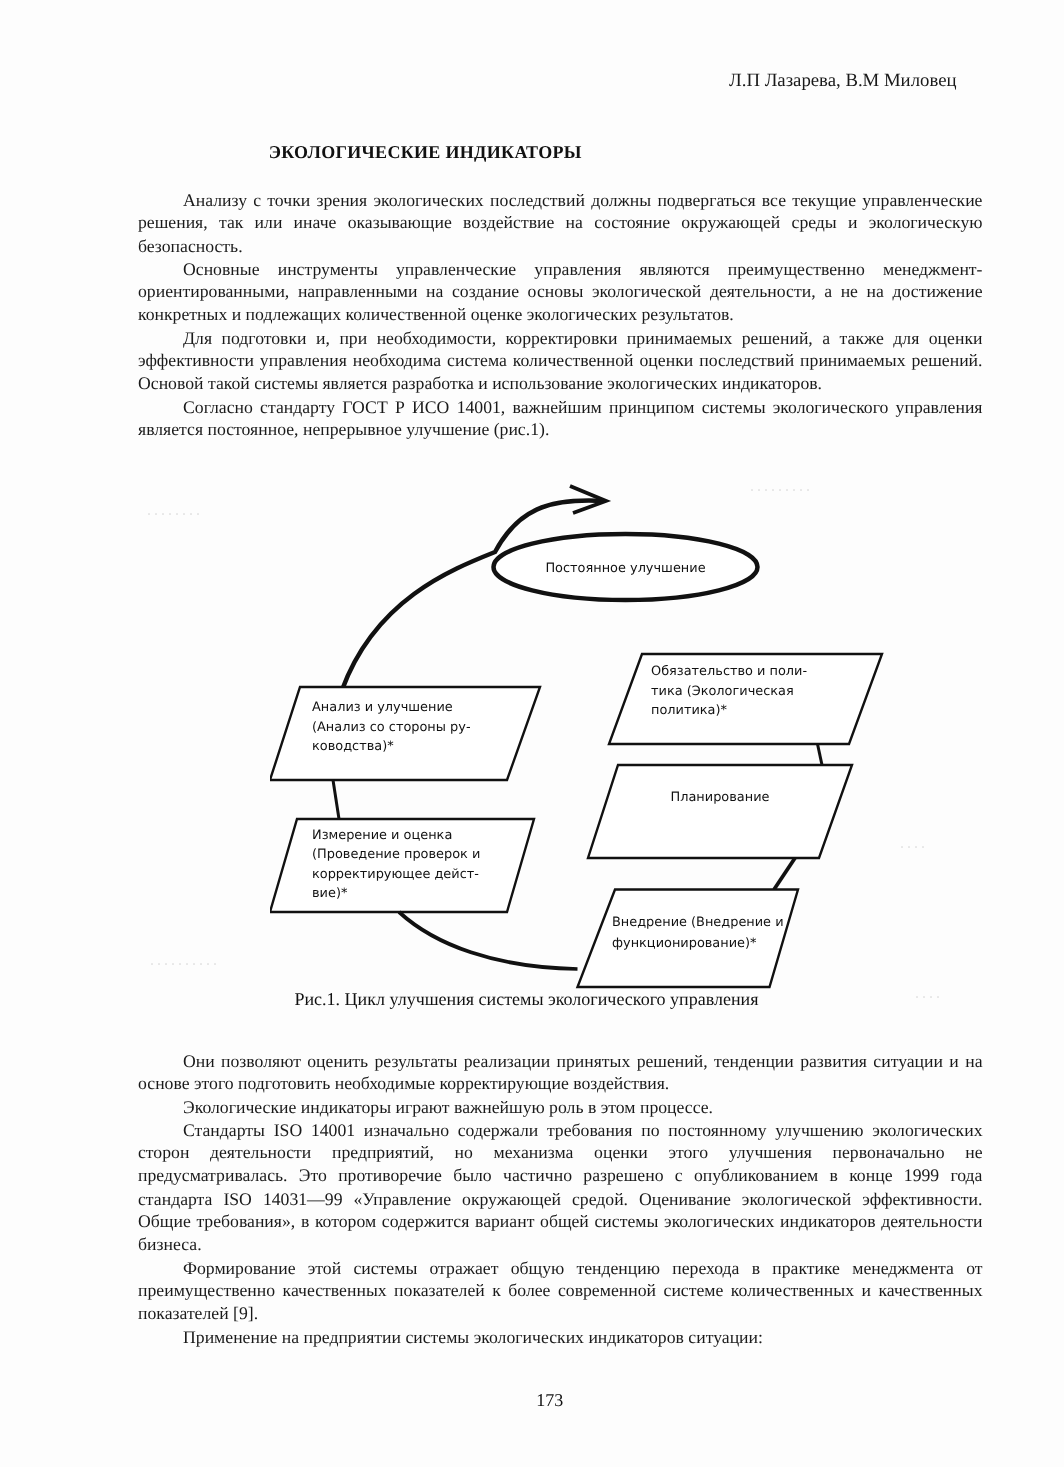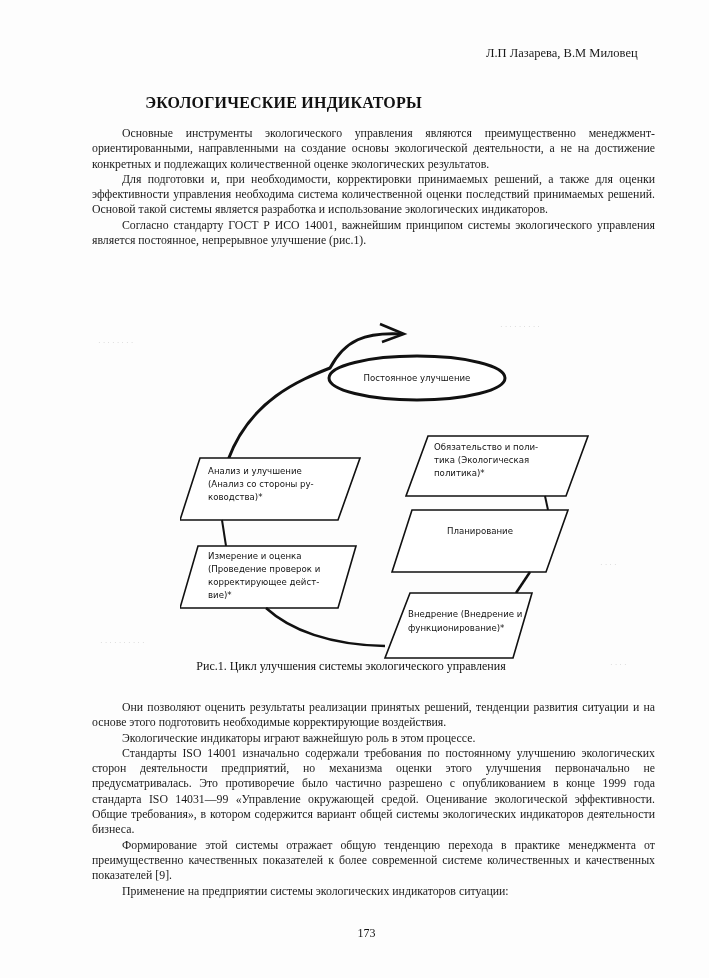--- a/index.html
+++ b/index.html
@@ -1,42 +1,43 @@
 <!DOCTYPE html>
 <html><head>
 <meta charset="utf-8">
 <style>
   html, body { margin: 0; padding: 0; background: #ffffff; }
   body { width: 709px; height: 978px; position: relative; overflow: hidden;
          font-family: "Liberation Serif", "DejaVu Serif", serif; color: #111; }
   .page { position: absolute; left: 0; top: 0; width: 709px; height: 978px; background: #fdfdfd; }
   .authors { position: absolute; left: 486px; top: 46px; font-size: 12.5px; color: #1a1a1a; white-space: nowrap; }
   .title { position: absolute; left: 0; width: 567px; top: 94px; text-align: center;
-           font-size: 16px; font-weight: bold; letter-spacing: 0.2px; }
+           font-size: 12px; font-weight: bold; letter-spacing: 0.2px; }
   .body-text { position: absolute; left: 92px; width: 563px; font-size: 11.8px; line-height: 15.3px;
                text-align: justify; color: #1a1a1a; }
   .body-text p { margin: 0; text-indent: 30px; text-align: justify; }
   #block1 { top: 126px; }
   #block2 { top: 700px; }
   .figure { position: absolute; left: 180px; top: 310px; width: 440px; height: 360px; }
   .caption { position: absolute; left: 0; width: 702px; top: 659px; text-align: center; font-size: 12px; }
   .pagenum { position: absolute; left: 12px; width: 709px; top: 926px; text-align: center; font-size: 12px; }
   .box-text { font-family: "DejaVu Sans", sans-serif; font-size: 8.6px; fill: #111; }
   .ghost { position: absolute; color: #cfcfcf; font-size: 8px; font-family: "Liberation Serif", serif; white-space: nowrap; }
 </style>
 </head>
 <body>
 
 <div class="page">
 
   <div class="authors">Л.П Лазарева, В.М Миловец</div>
   <div class="title">ЭКОЛОГИЧЕСКИЕ ИНДИКАТОРЫ</div>
 
   <div class="body-text" id="block1">
-    <p>Основные инструменты экологического управления являются преимущественно менеджмент-ориентированными, направленными на создание основы экологической деятельности, а не на достижение конкретных и подлежащих количественной оценке экологических результатов.</p>
+    <p>Анализу с точки зрения экологических последствий должны подвергаться все текущие управленческие решения, так или иначе оказывающие воздействие на состояние окружающей среды и экологическую безопасность.</p>
+    <p>Основные инструменты управленческие управления являются преимущественно менеджмент-ориентированными, направленными на создание основы экологической деятельности, а не на достижение конкретных и подлежащих количественной оценке экологических результатов.</p>
     <p>Для подготовки и, при необходимости, корректировки принимаемых решений, а также для оценки эффективности управления необходима система количественной оценки последствий принимаемых решений. Основой такой системы является разработка и использование экологических индикаторов.</p>
     <p>Согласно стандарту ГОСТ Р ИСО 14001, важнейшим принципом системы экологического управления является постоянное, непрерывное улучшение (рис.1).</p>
   </div>
 
   <div class="ghost" style="left:98px;top:338px;">· · · ·  · · · ·</div>
   <div class="ghost" style="left:500px;top:322px;">· · · · · · · · ·</div>
   <div class="ghost" style="left:100px;top:638px;">· · · · · · · · · ·</div>
   <div class="ghost" style="left:600px;top:560px;">· · · ·</div>
   <div class="ghost" style="left:610px;top:660px;">· · · ·</div>
 

